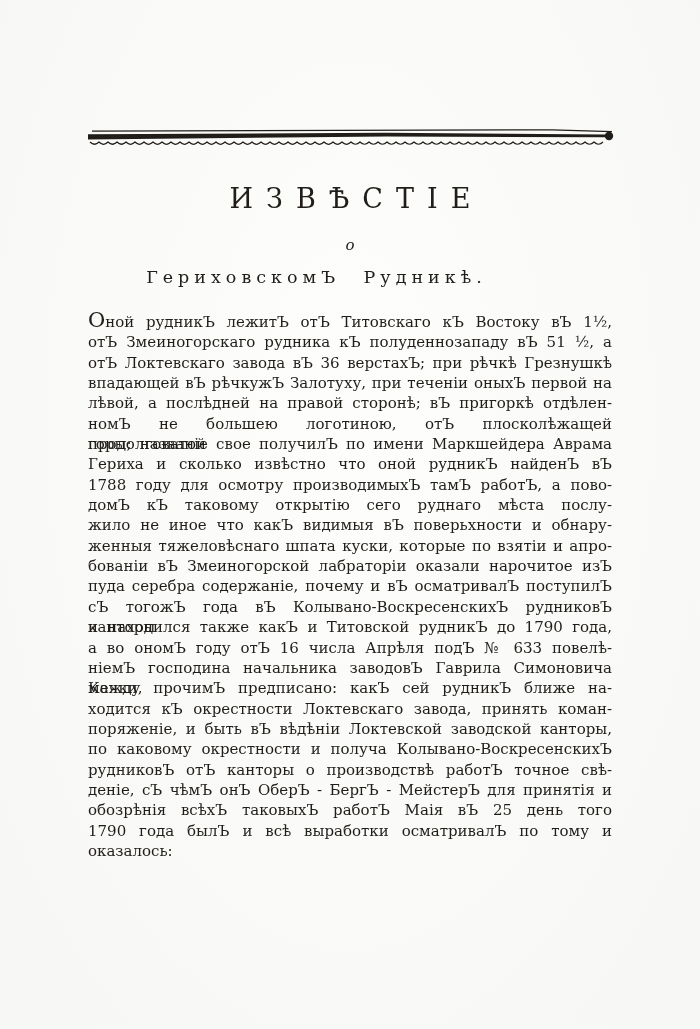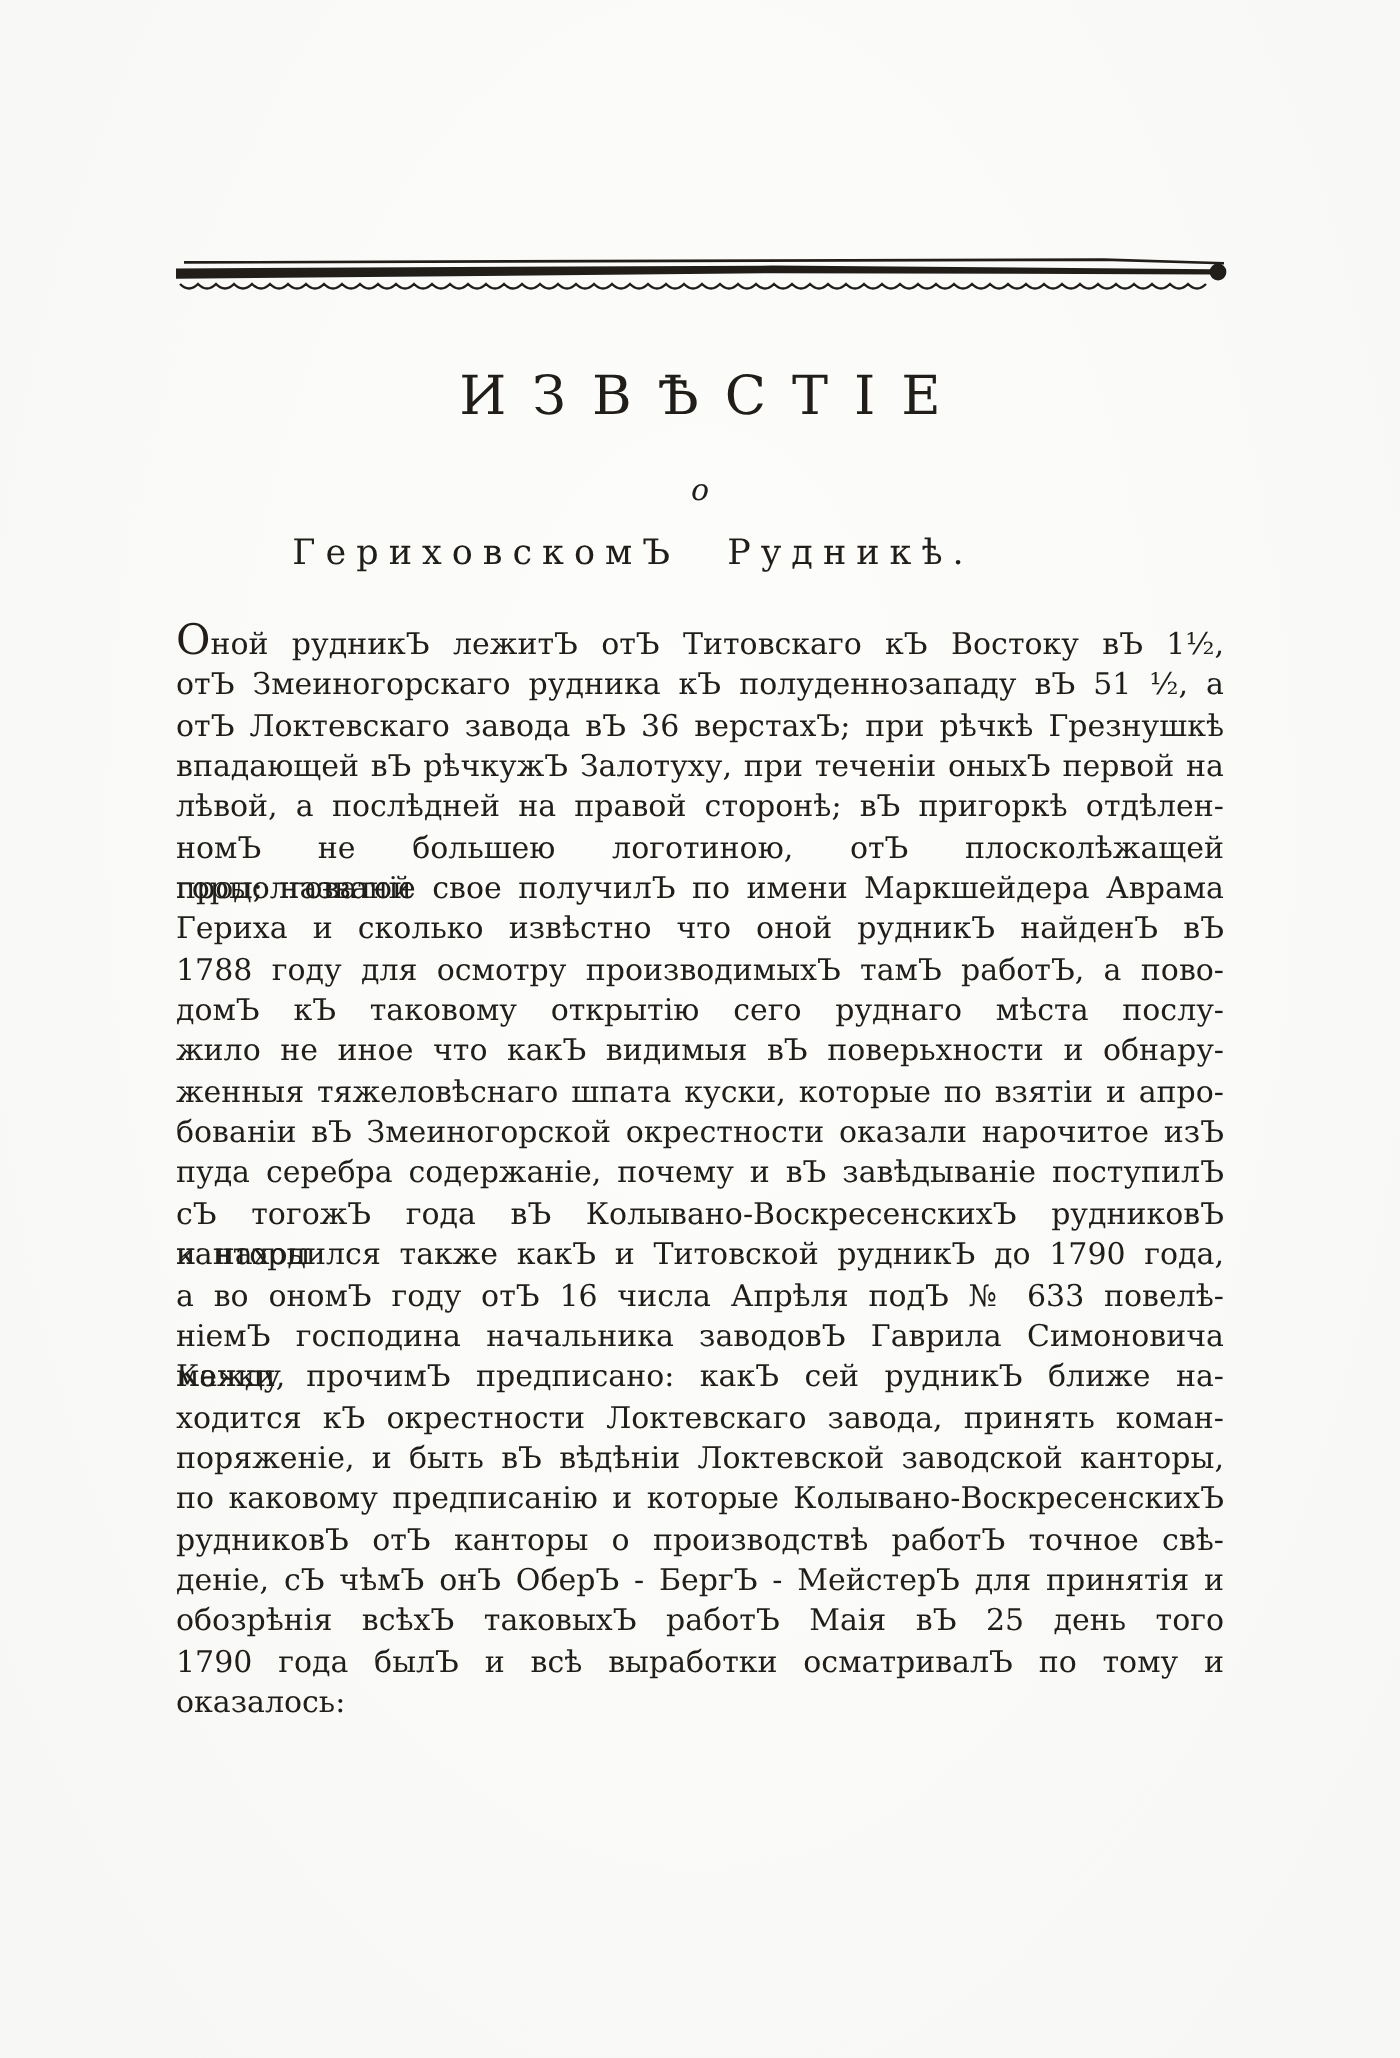--- a/index.html
+++ b/index.html
@@ -79,30 +79,30 @@
       <div class="line">отЪ Локтевскаго завода вЪ 36 верстахЪ; при рѣчкѣ Грезнушкѣ</div>
       <div class="line">впадающей вЪ рѣчкужЪ Залотуху, при теченіи оныхЪ первой на</div>
       <div class="line">лѣвой, а послѣдней на правой сторонѣ; вЪ пригоркѣ отдѣлен-</div>
       <div class="line">номЪ не большею логотиною, отЪ плосколѣжащей продолговатой</div>
       <div class="line">горы; названіе свое получилЪ по имени Маркшейдера Аврама</div>
       <div class="line">Гериха и сколько извѣстно что оной рудникЪ найденЪ вЪ</div>
       <div class="line">1788 году для осмотру производимыхЪ тамЪ работЪ, а пово-</div>
       <div class="line">домЪ кЪ таковому открытію сего руднаго мѣста послу-</div>
       <div class="line">жило не иное что какЪ видимыя вЪ поверьхности и обнару-</div>
       <div class="line">женныя тяжеловѣснаго шпата куски, которые по взятіи и апро-</div>
-      <div class="line">бованіи вЪ Змеиногорской окрестности оказали нарочитое изЪ</div>
-      <div class="line">пуда серебра содержаніе, почему и вЪ завѣдываніе поступилЪ</div>
+      <div class="line">бованіи вЪ Змеиногорской лабраторіи оказали нарочитое изЪ</div>
+      <div class="line">пуда серебра содержаніе, почему и вЪ осматривалЪ поступилЪ</div>
       <div class="line">сЪ тогожЪ года вЪ Колывано-ВоскресенскихЪ рудниковЪ канторы</div>
       <div class="line">и находился также какЪ и Титовской рудникЪ до 1790 года,</div>
       <div class="line">а во ономЪ году отЪ 16 числа Апрѣля подЪ № 633 повелѣ-</div>
       <div class="line">ніемЪ господина начальника заводовЪ Гаврила Симоновича Качки,</div>
       <div class="line">между прочимЪ предписано: какЪ сей рудникЪ ближе на-</div>
       <div class="line">ходится кЪ окрестности Локтевскаго завода, принять коман-</div>
       <div class="line">поряженіе, и быть вЪ вѣдѣніи Локтевской заводской канторы,</div>
-      <div class="line">по каковому предписанію и которые Колывано-ВоскресенскихЪ</div>
+      <div class="line">по каковому окрестности и получа Колывано-ВоскресенскихЪ</div>
       <div class="line">рудниковЪ отЪ канторы о производствѣ работЪ точное свѣ-</div>
       <div class="line">деніе, сЪ чѣмЪ онЪ ОберЪ - БергЪ - МейстерЪ для принятія и</div>
       <div class="line">обозрѣнія всѣхЪ таковыхЪ работЪ Маія вЪ 25 день того</div>
       <div class="line">1790 года былЪ  и всѣ выработки осматривалЪ по тому и</div>
       <div class="line last">оказалось:</div>
     </div>
 
 </div>
 
 </body></html>

